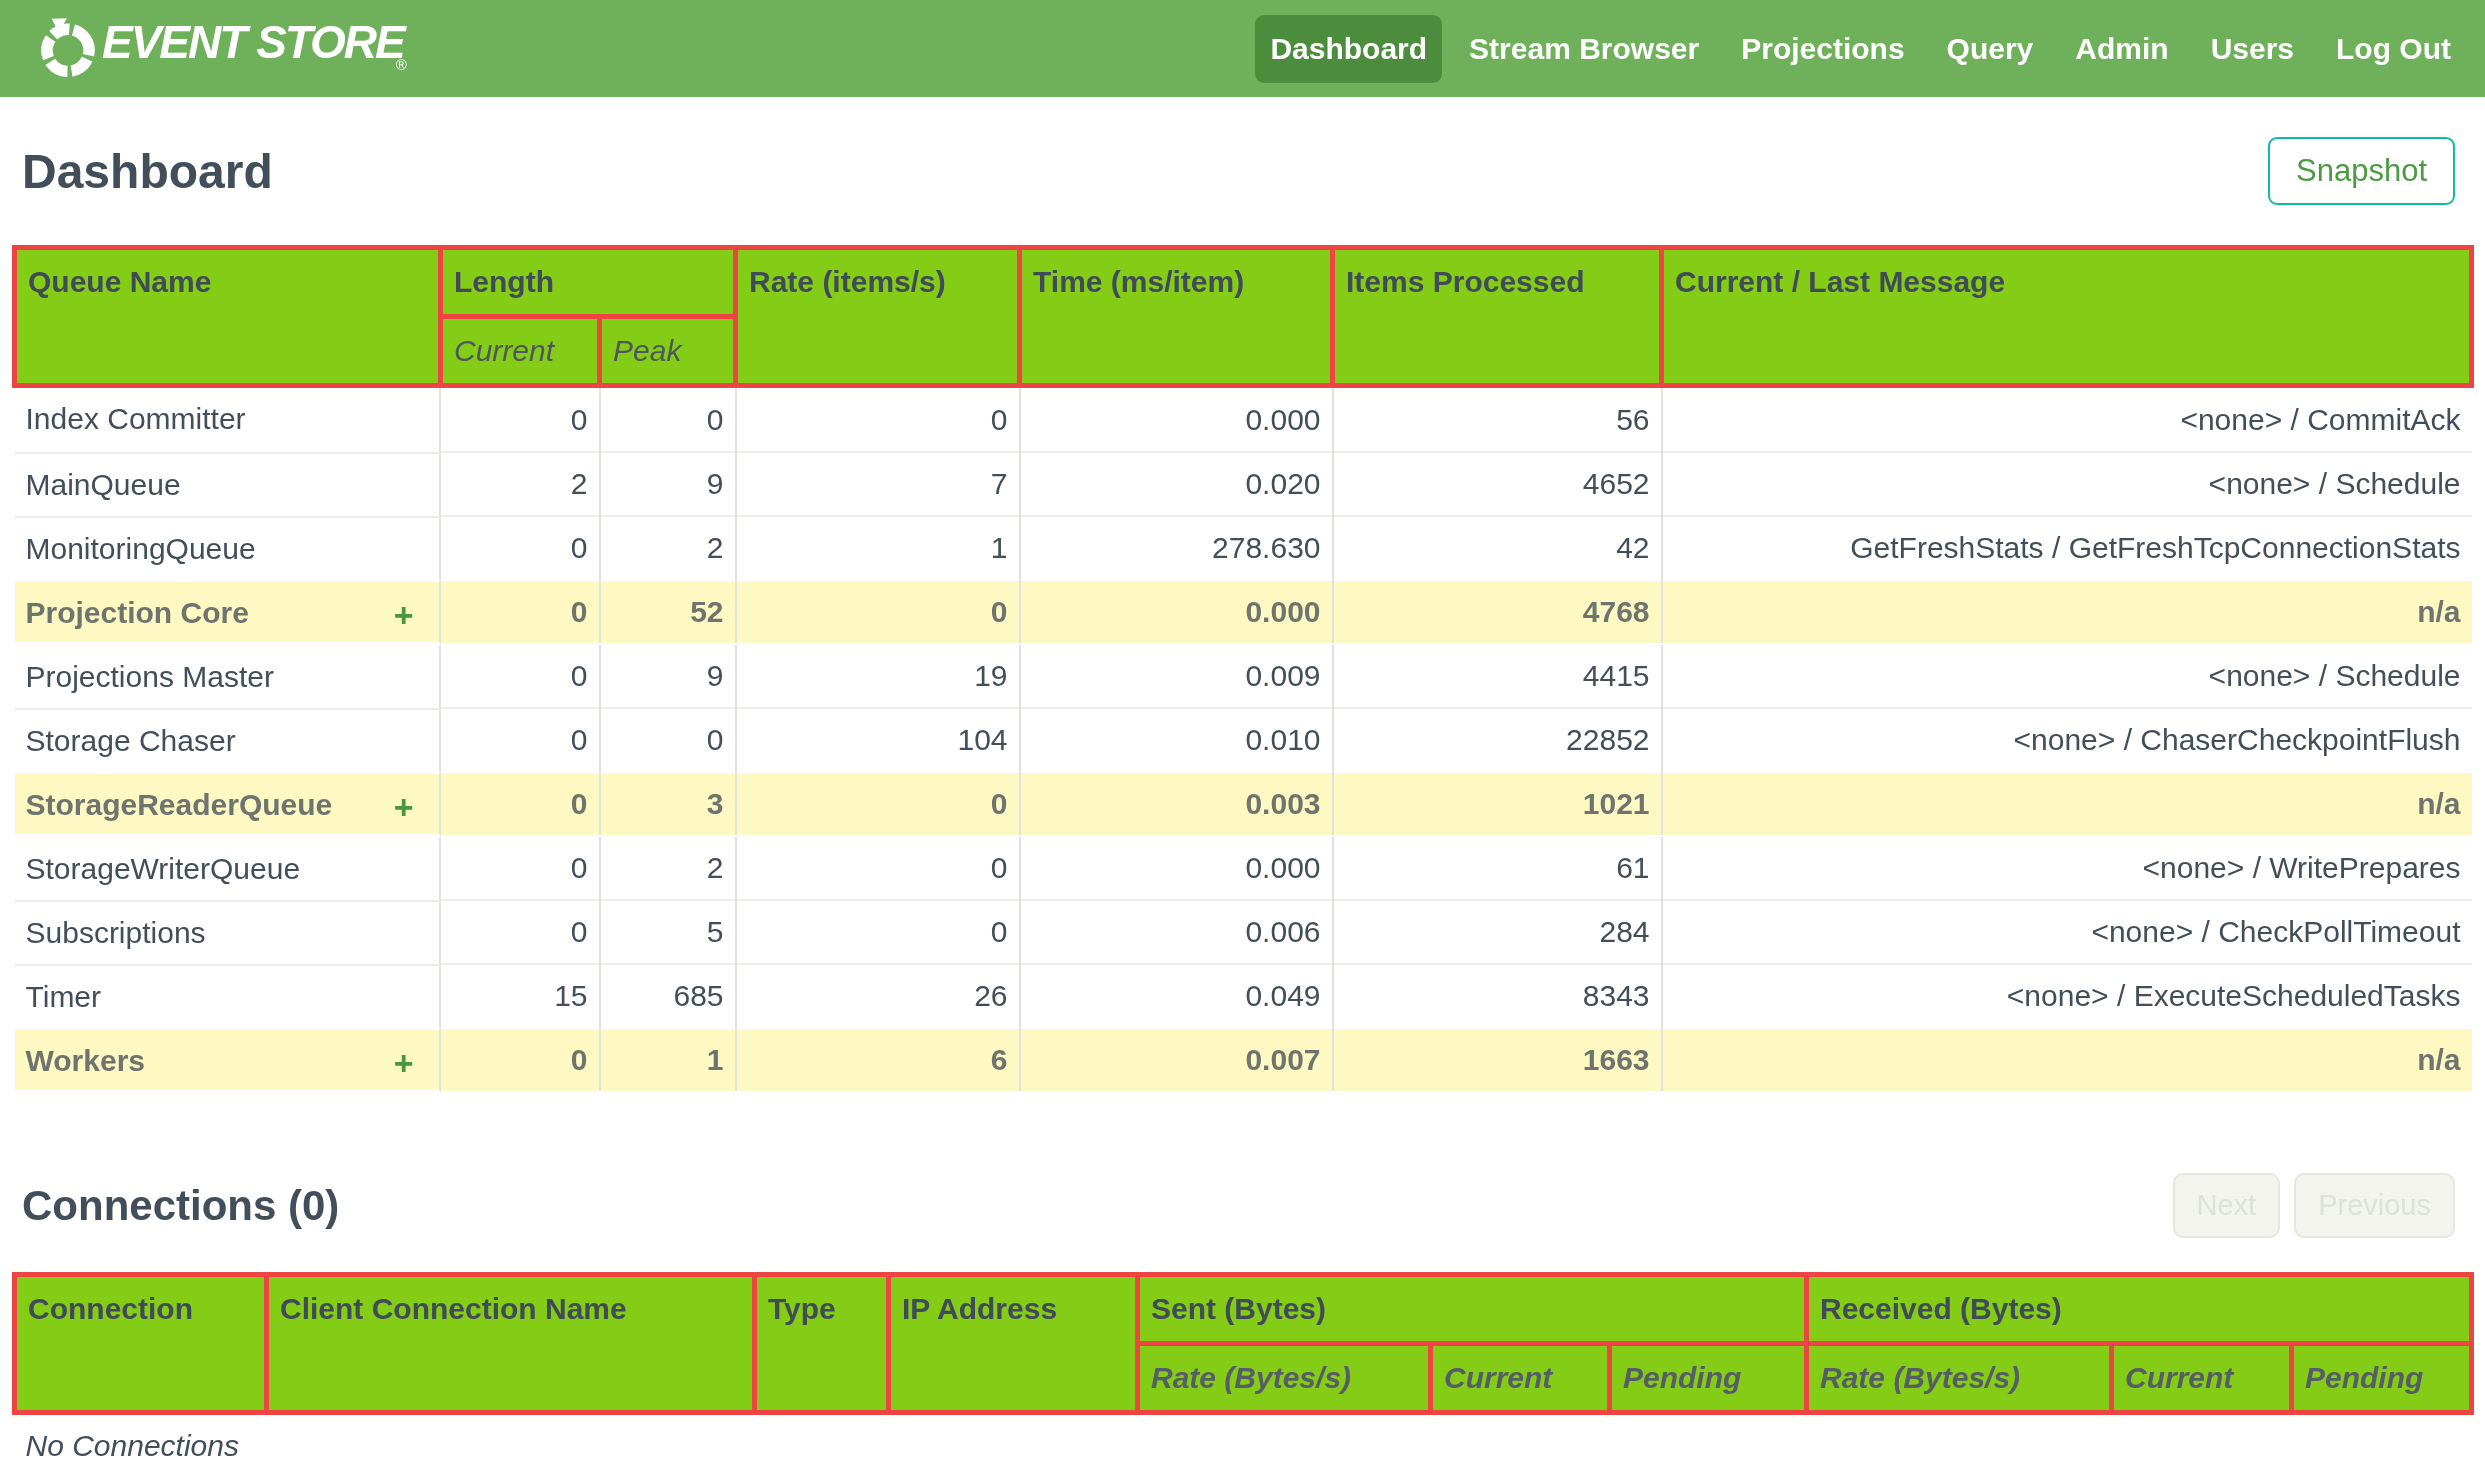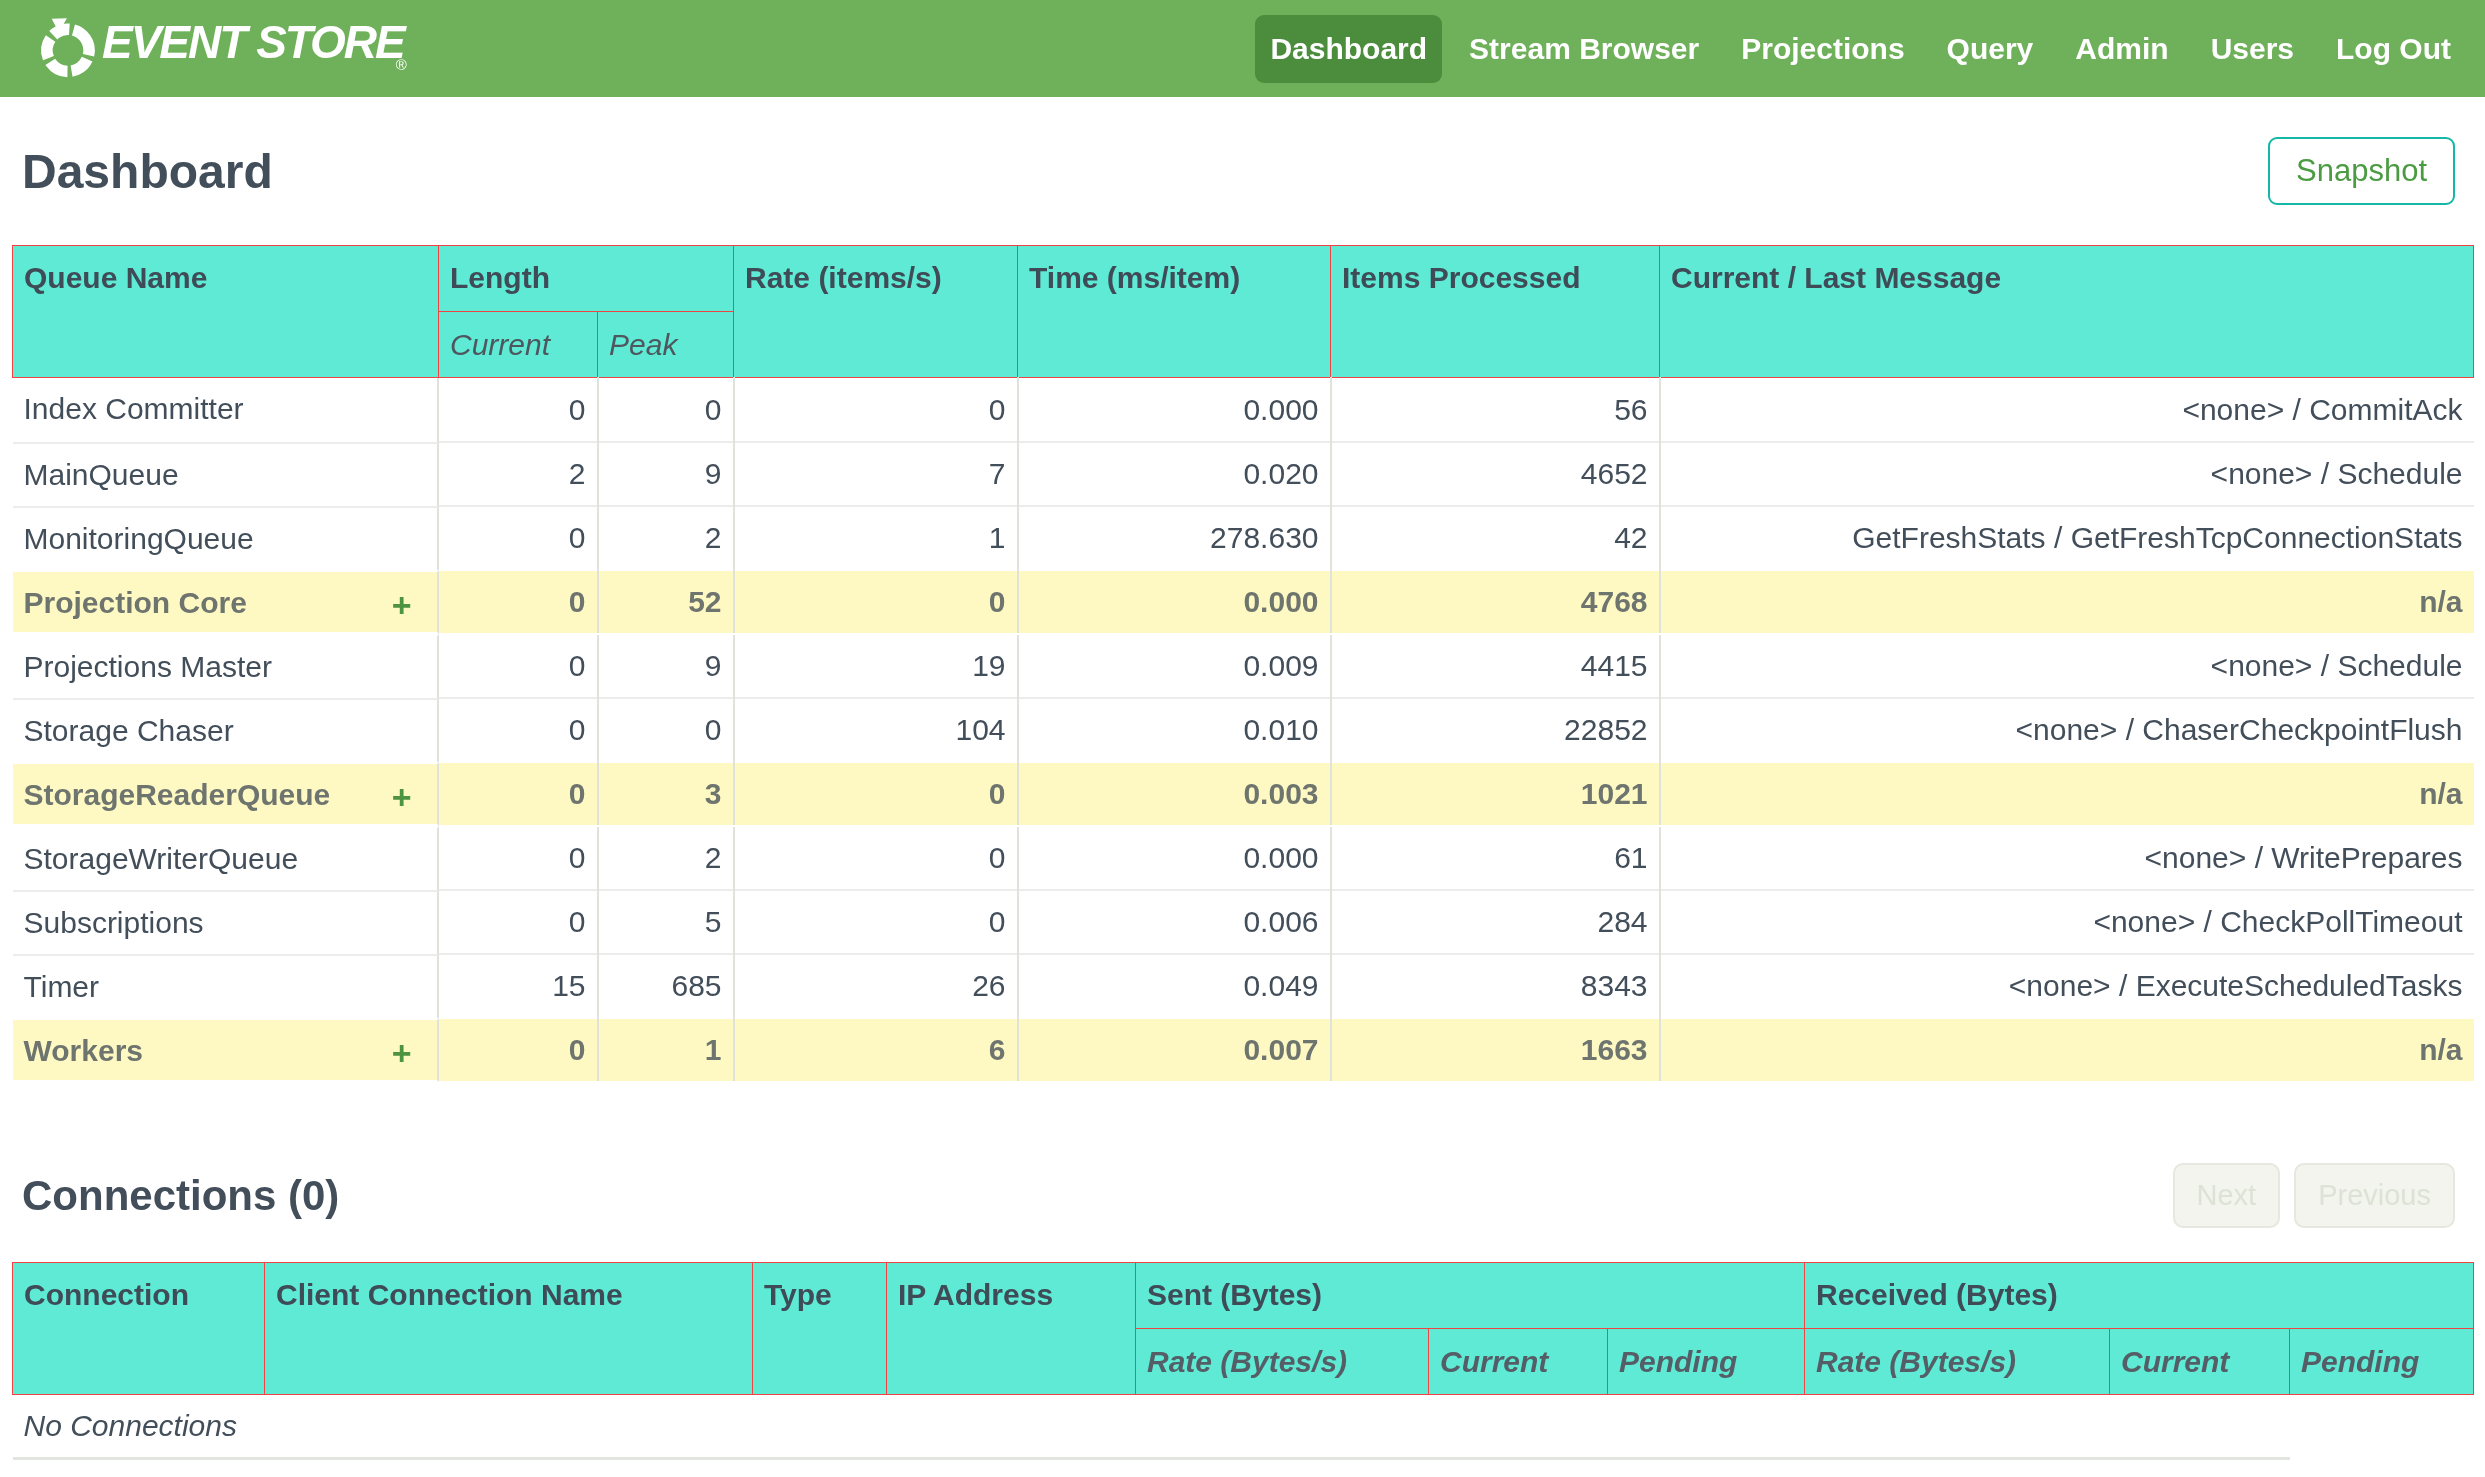--- a/index.html
+++ b/index.html
@@ -43,21 +43,21 @@
   .snapshot-btn {
     font-family: "Liberation Sans", sans-serif;
     font-size: 31px; color: #4C9B43;
     background: #ffffff; border: 2px solid #14b8a6; border-radius: 9px;
     padding: 14px 26px; cursor: pointer;
   }
 
   
   table { border-collapse: collapse; table-layout: fixed; width: 2462px; margin: 0 12px; }
   th {
-    background: #5eead4; border: 1px solid #ef4444;
+    background: #84cc16; border: 5px solid #ef4444;
     color: #3F4B57; font-size: 30px; font-weight: bold;
     padding: 15px 11px; vertical-align: top; text-align: left;
   }
   th.r { }
   th.sub { font-style: italic; font-weight: normal; color: #4E565E; vertical-align: middle; }
   thead tr { height: 66px; }
   td {
     font-size: 30px; color: #424E5A;
     padding: 14px 11px; height: 64px; vertical-align: middle;
     border-top: 2px solid #ECECEA;

